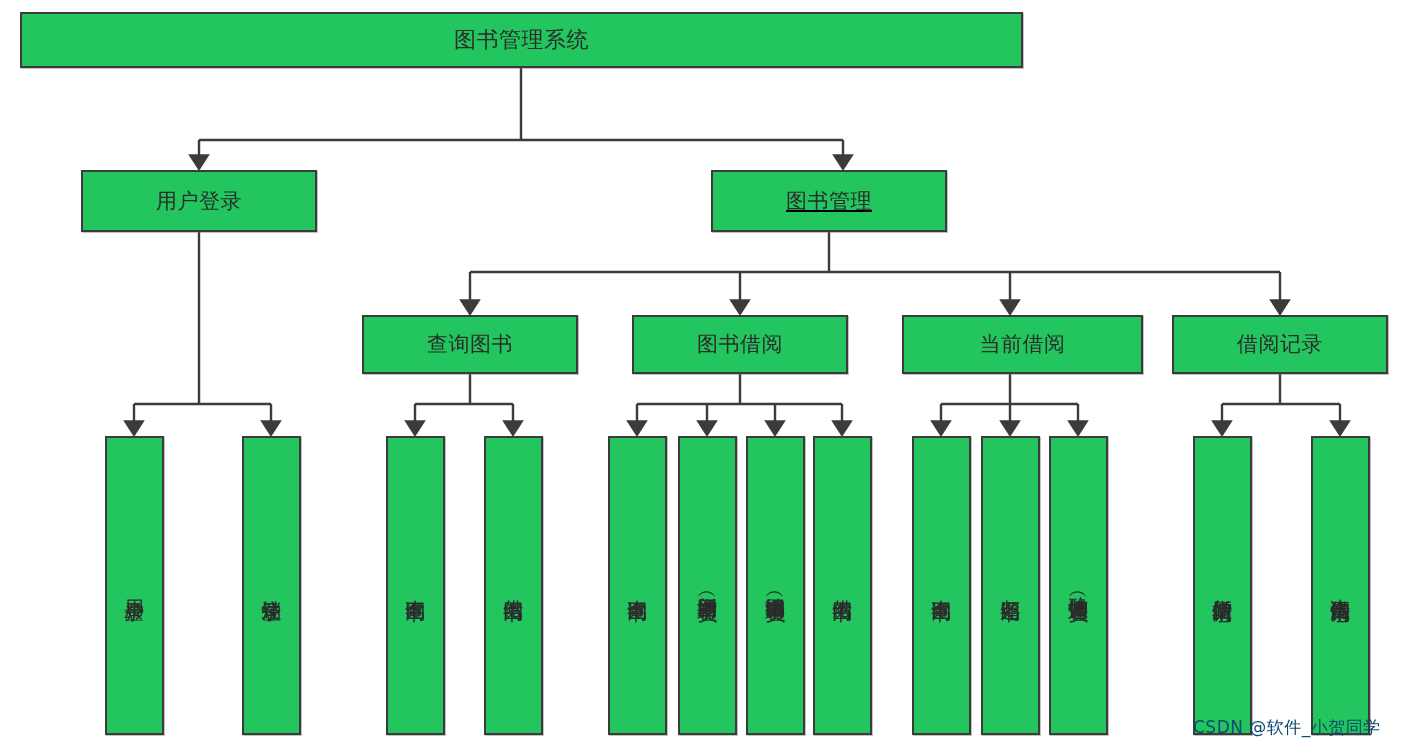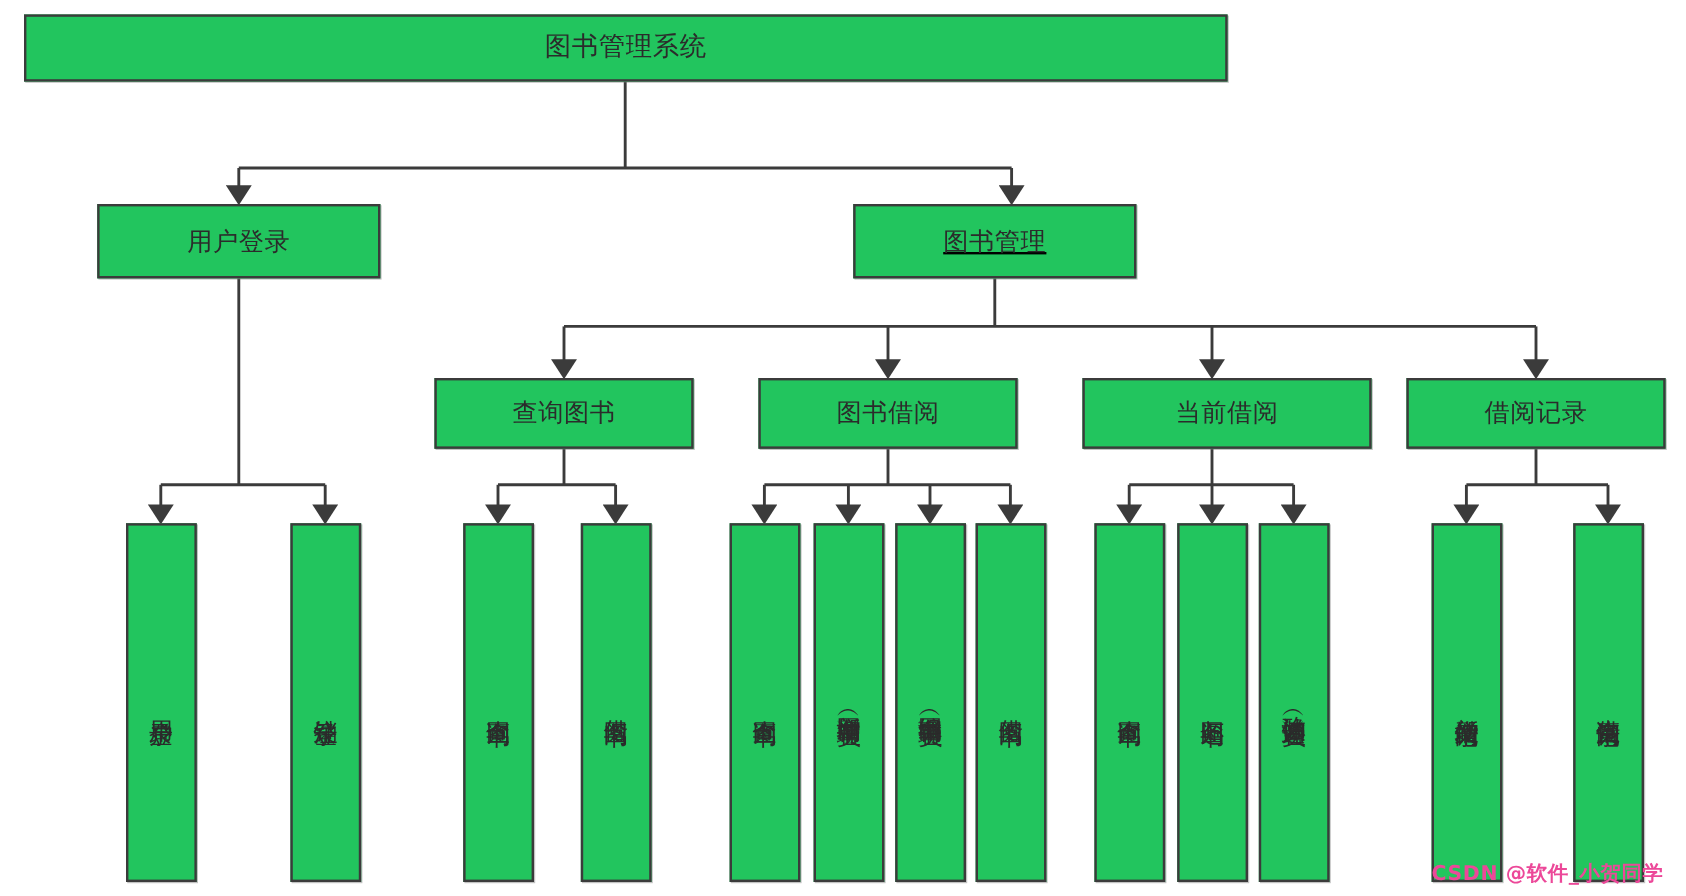--- a/index.html
+++ b/index.html
@@ -56,26 +56,25 @@
     writing-mode: vertical-rl;
     text-orientation: upright;
     font-size: 20px;
     line-height: 1.42;
     letter-spacing: 1px;
     white-space: normal;
     max-height: 100%;
   }
   .watermark {
     position: absolute;
-    color: #ec4899;
+    color: #0c4a6e;
     font-size: 17px;
     letter-spacing: 0.5px;
     white-space: nowrap;
     user-select: none;
-    font-weight: bold;
   }
 </style>
 </head>
 <body>
 
 <div id="diagram-root">
 
   <svg id="edge-layer" viewBox="0 0 1405 747" width="1405" height="747" xmlns="http://www.w3.org/2000/svg">
     <defs>
       <marker id="arrowhead" markerWidth="9" markerHeight="9" refX="3.2" refY="4.5" orient="auto" markerUnits="strokeWidth">

